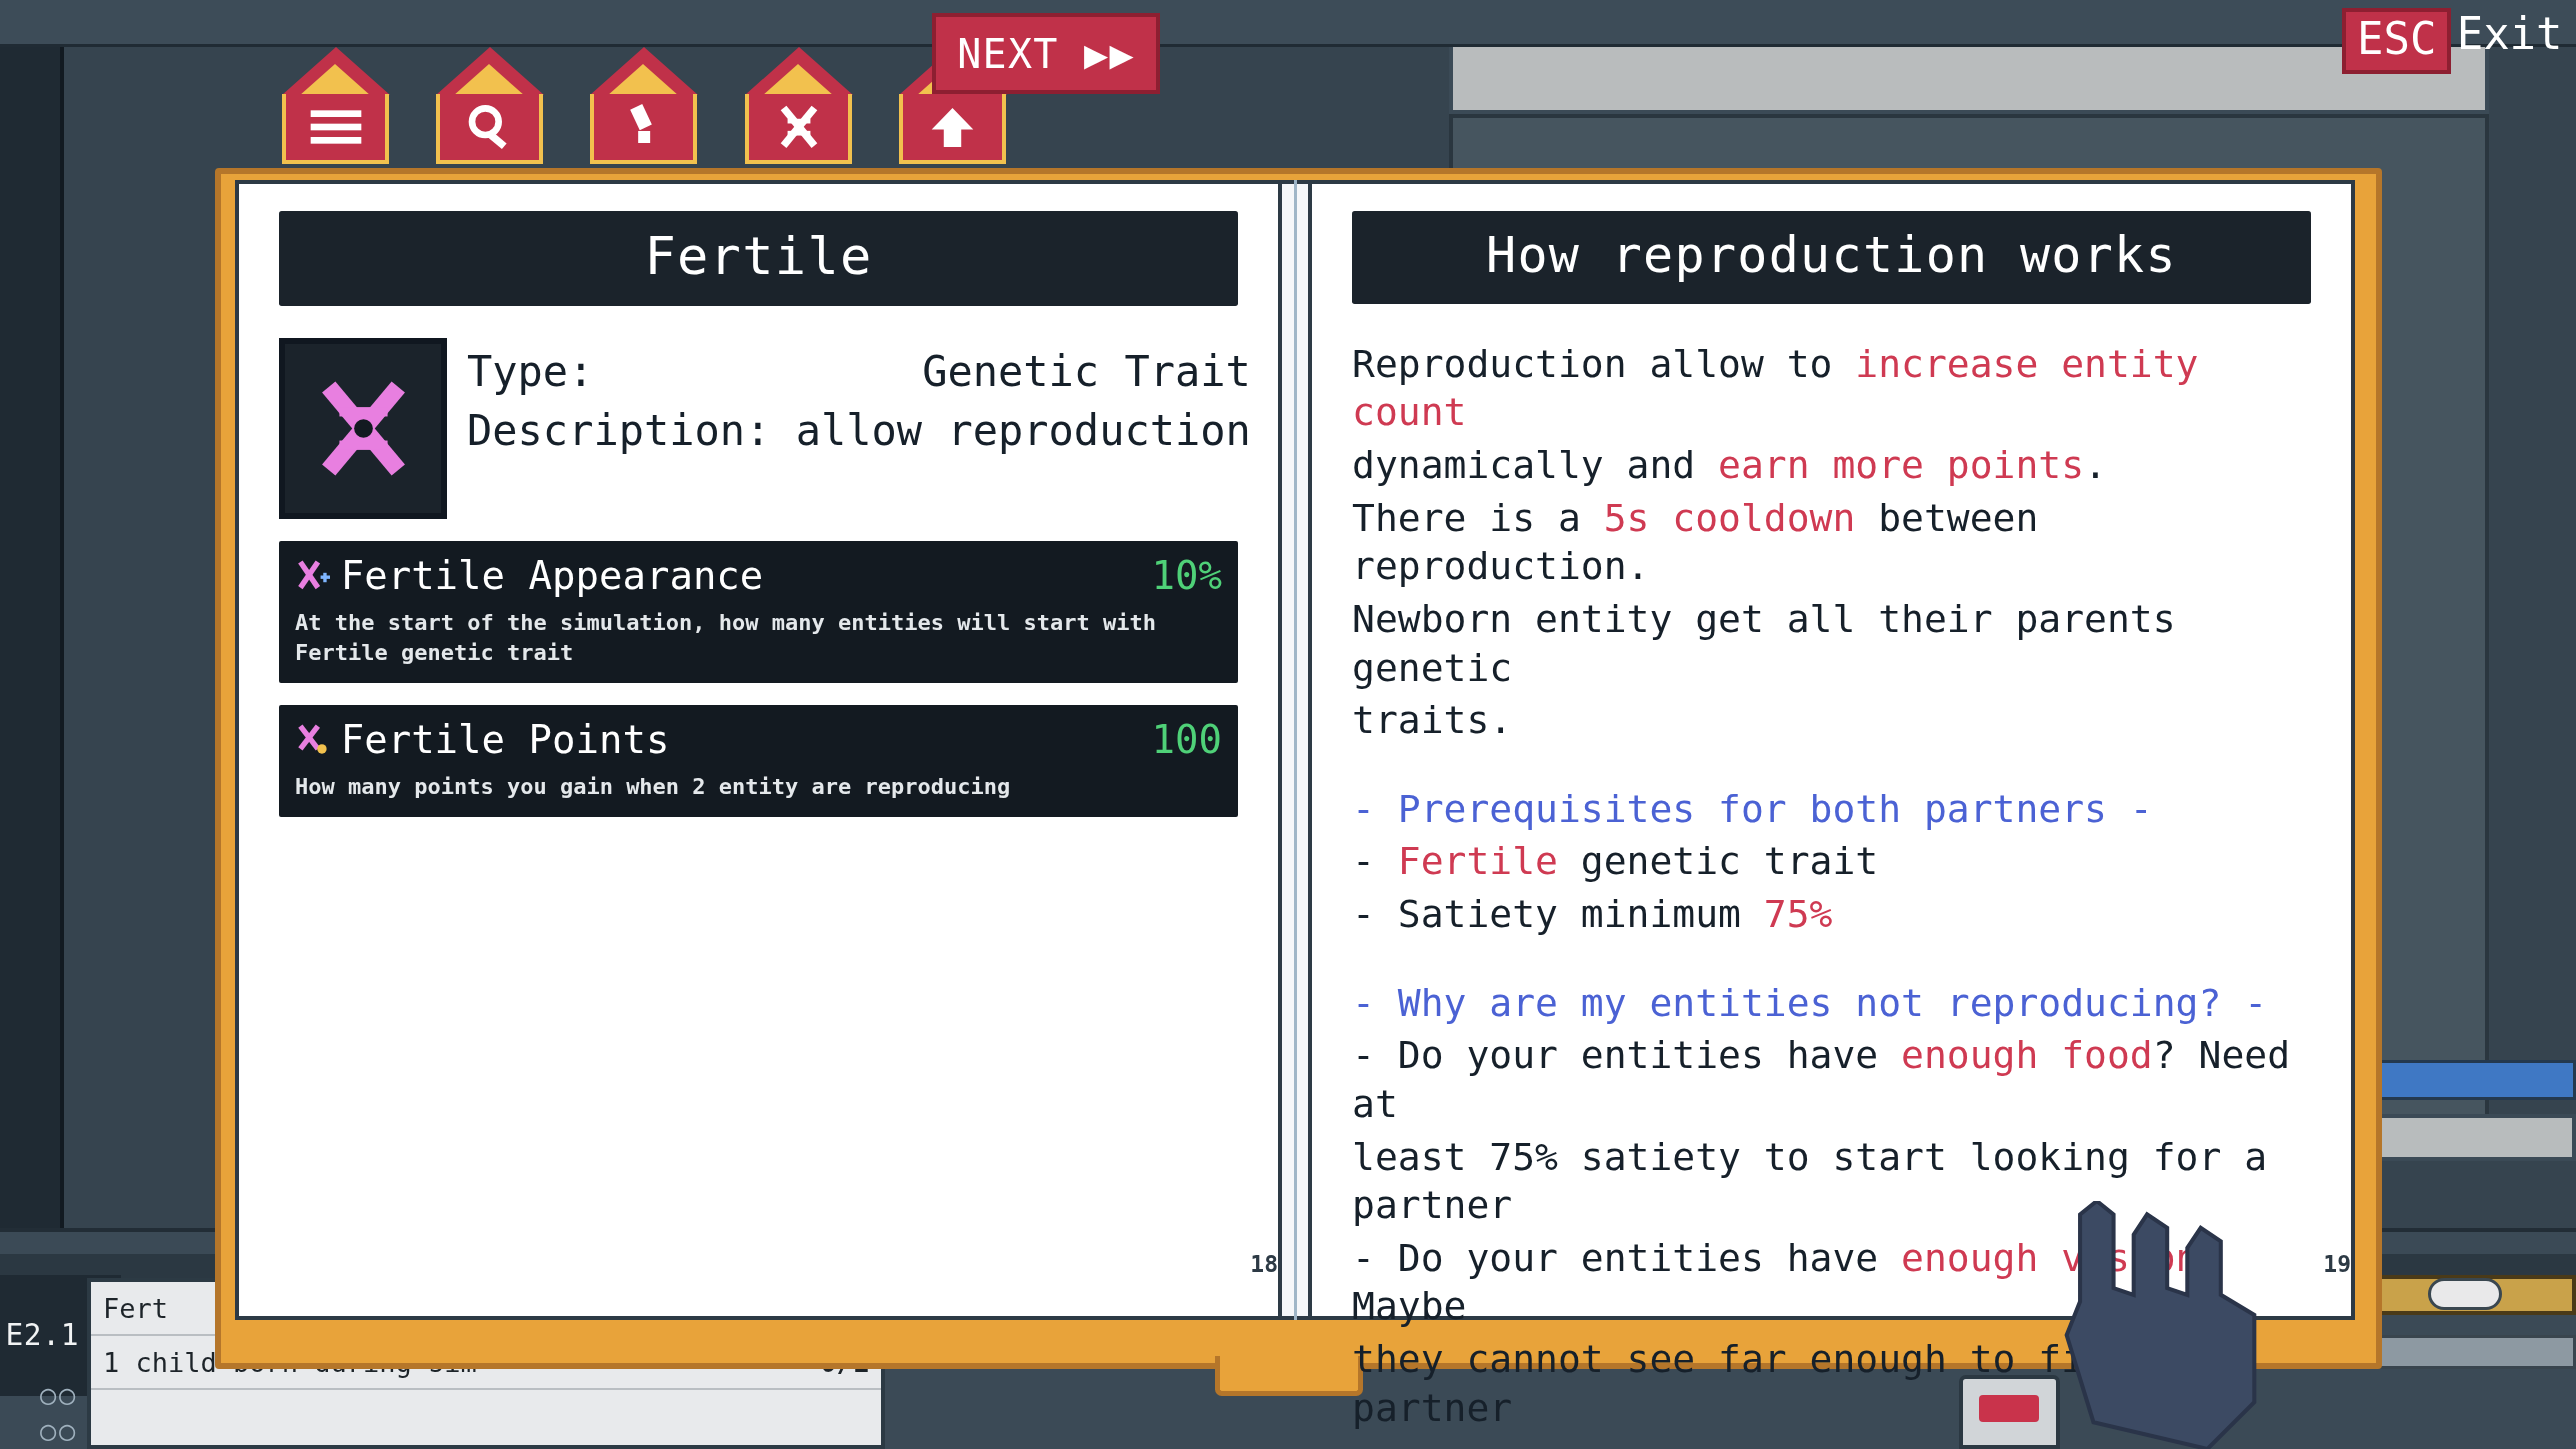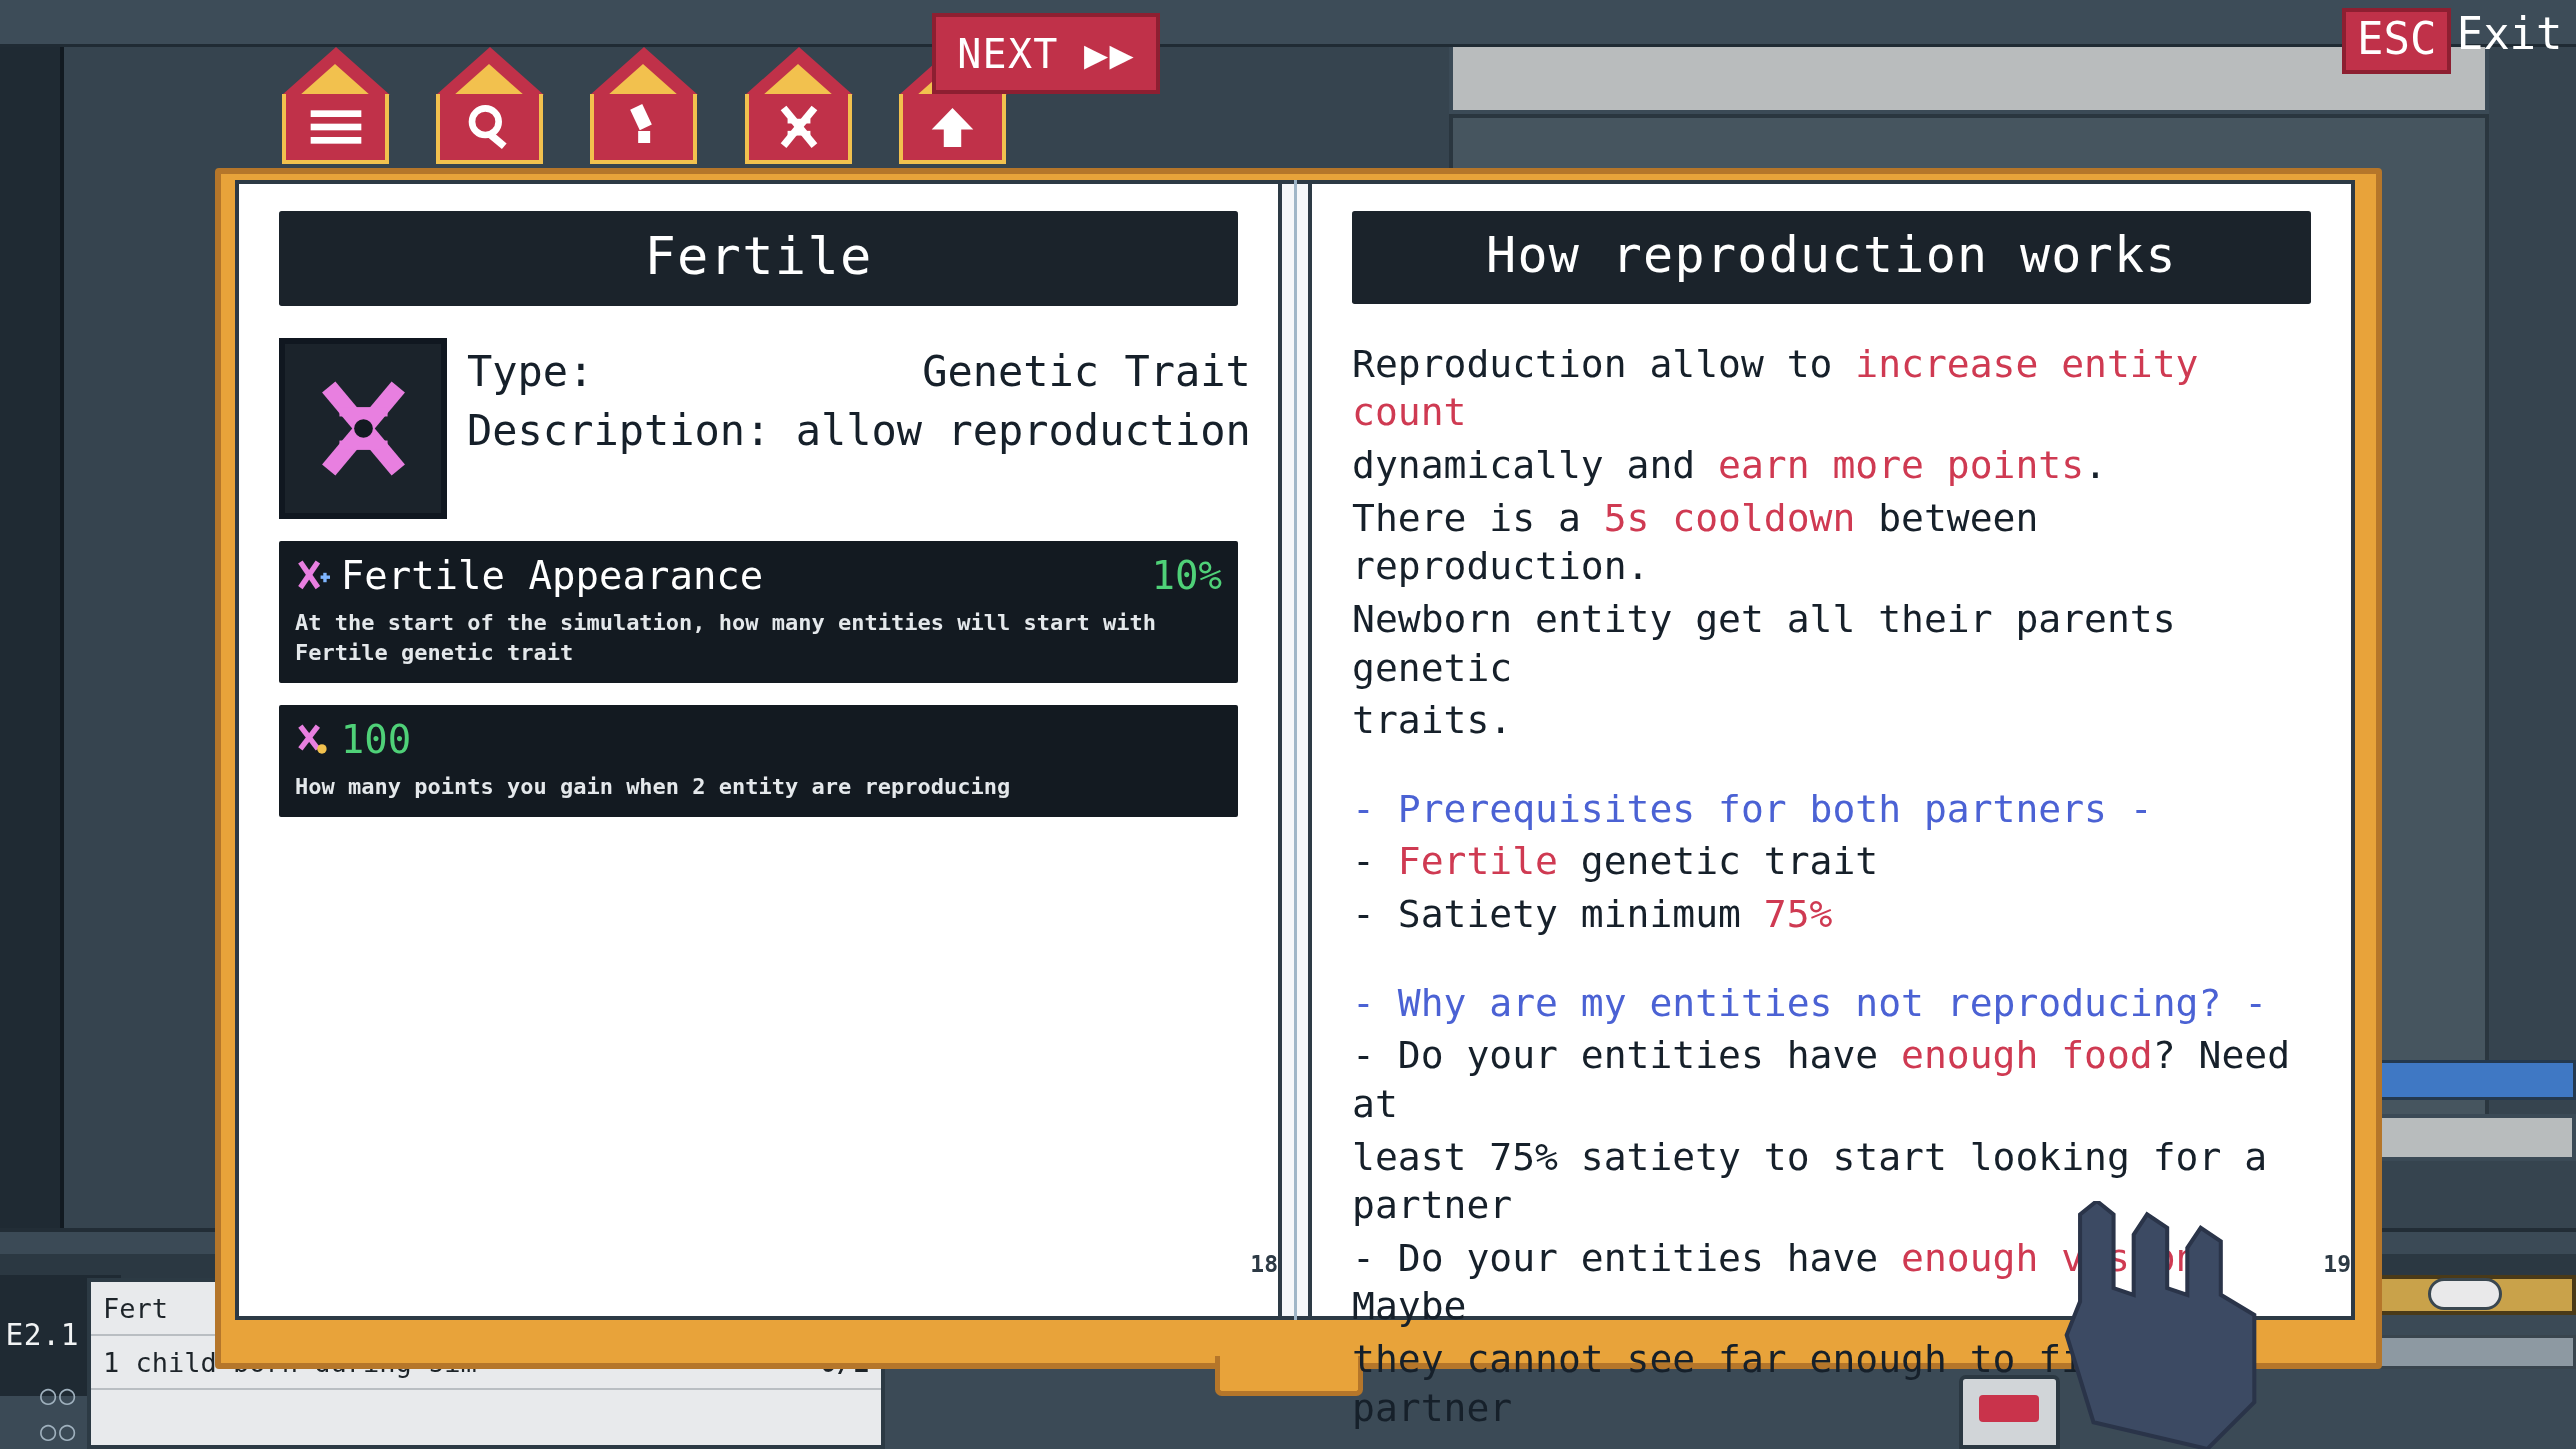--- a/index.html
+++ b/index.html
@@ -449,20 +449,21 @@
 
         <div class="stat-card">
           <div class="stat-head">
             <span class="sicon">
               <svg width="35" height="35" viewBox="0 0 52 52">
                   <path d="M8 6 L34 40" stroke="#e87fe0" stroke-width="8" fill="none"></path>
                   <path d="M34 6 L8 40" stroke="#e87fe0" stroke-width="8" fill="none"></path>
                   <circle cx="40" cy="40" r="7" fill="#f2c14e"></circle>
                 </svg>
             </span>
+            <span class="sname">Fertile Points</span>
             <span class="sval">100</span>
           </div>
           <div class="stat-desc">How many points you gain when 2 entity are reproducing</div>
         </div>
 
         <div class="page-num">18</div>
       </div>
     </div>
 
     <div class="spine"></div>

